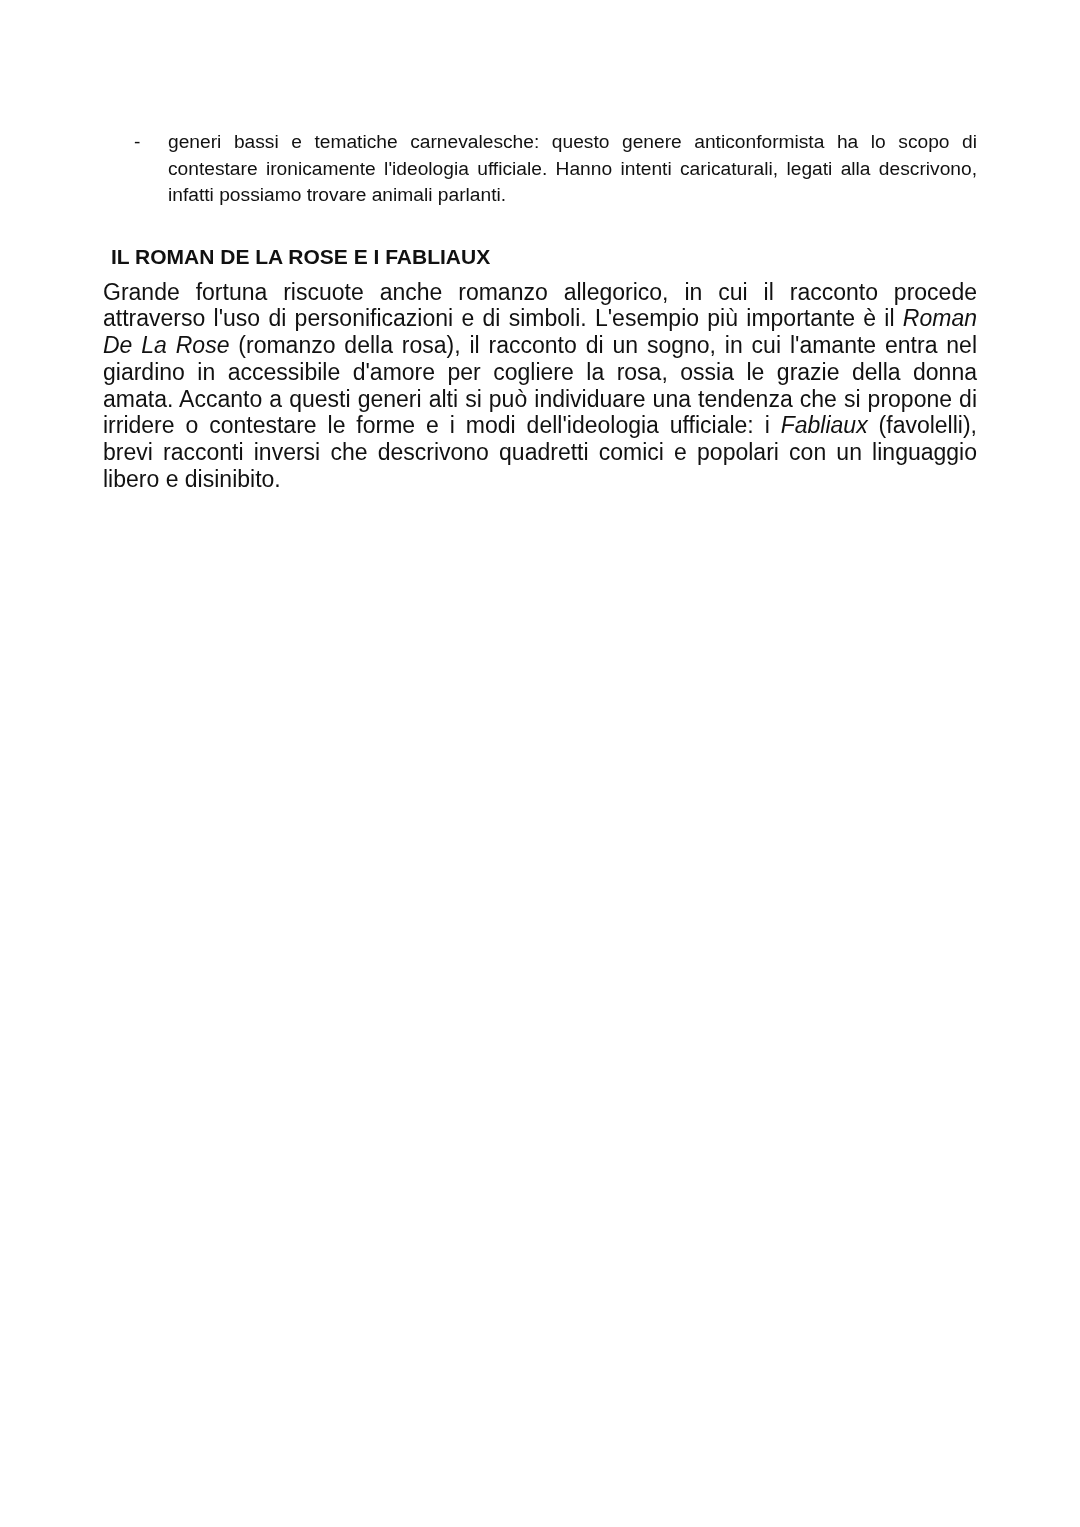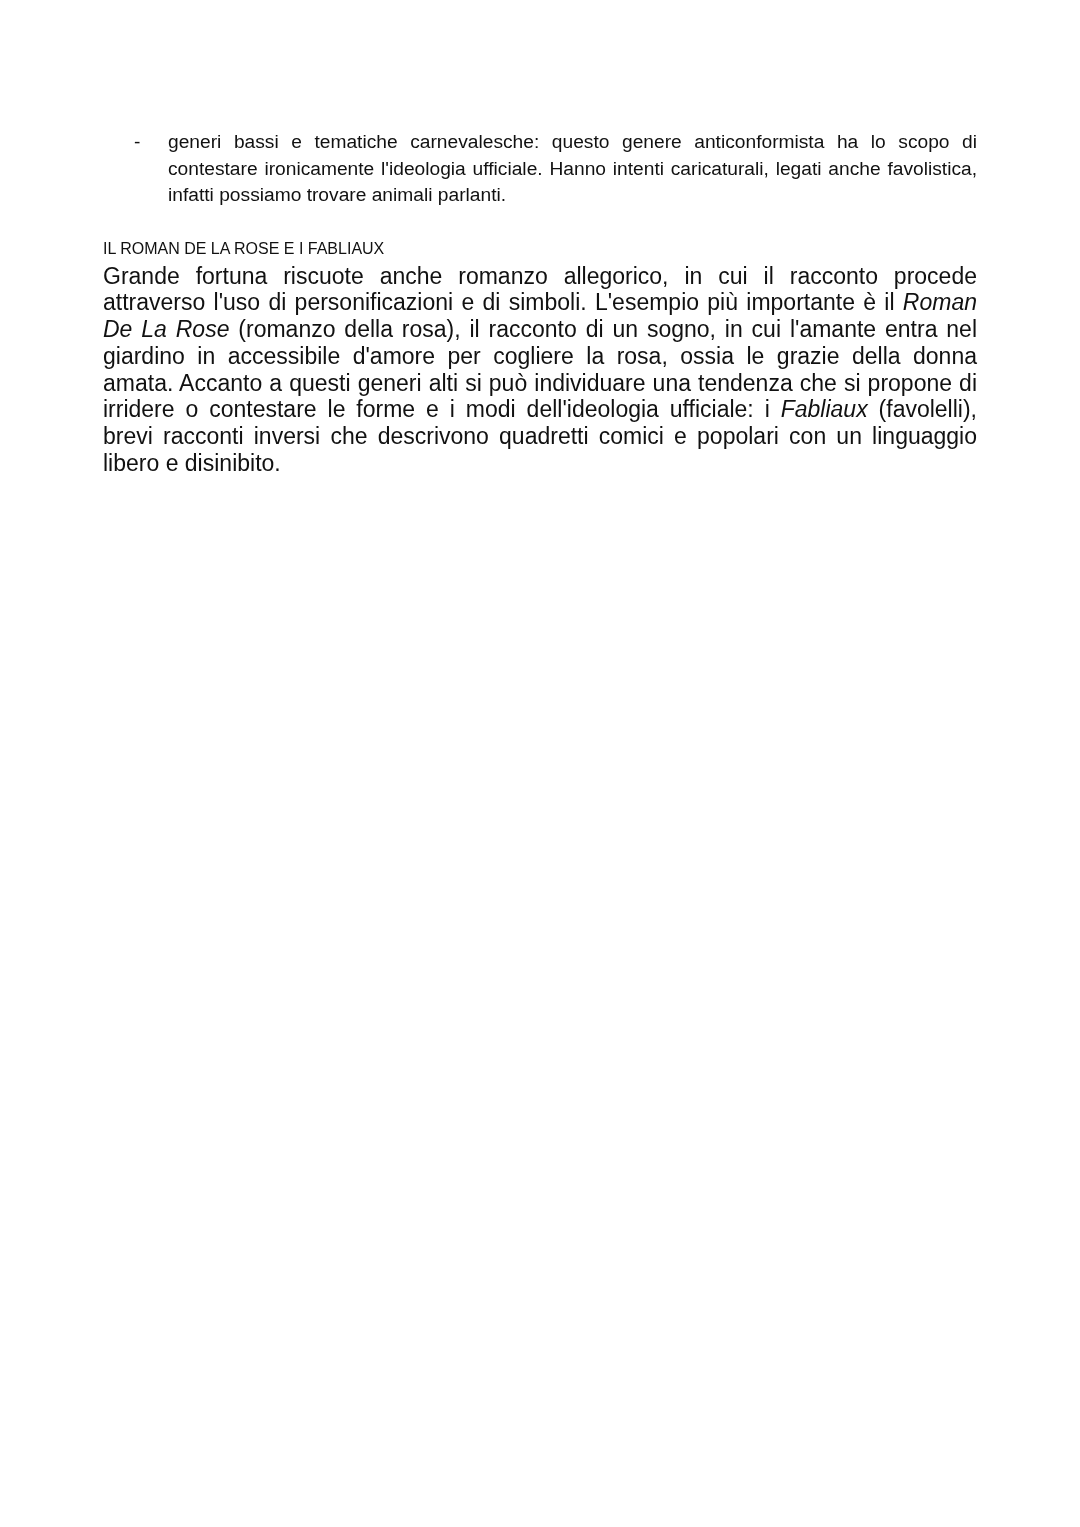--- a/index.html
+++ b/index.html
@@ -48,44 +48,44 @@
       flex: 1 1 auto;
       text-align: justify;
     }
     .section {
       position: absolute;
       left: 103px;
       top: 236px;
       width: 874px;
     }
     .section-title {
-      font-size: 16px;
+      font-size: 21px;
       line-height: 26.7px;
-      margin: 0;
-      font-weight: normal;
+      margin: 8px;
+      font-weight: bold;
     }
     .section-body {
       font-size: 23px;
       line-height: 26.7px;
       margin: 0;
       text-align: justify;
     }
     .section-body em {
       font-style: italic;
     }
   </style>
 </head>
 <body>
 
 <div class="page">
 
   <ul class="bullet-list">
     <li class="bullet-item">
       <span class="bullet-dash">-</span>
-      <span class="bullet-text">generi bassi e tematiche carnevalesche: questo genere anticonformista ha lo scopo di contestare ironicamente l'ideologia ufficiale. Hanno intenti caricaturali, legati anche favolistica, infatti possiamo trovare animali parlanti.</span>
+      <span class="bullet-text">generi bassi e tematiche carnevalesche: questo genere anticonformista ha lo scopo di contestare ironicamente l'ideologia ufficiale. Hanno intenti caricaturali, legati alla descrivono, infatti possiamo trovare animali parlanti.</span>
     </li>
   </ul>
 
   <div class="section">
     <h2 class="section-title">IL ROMAN DE LA ROSE E I FABLIAUX</h2>
     <p class="section-body"><span>Grande fortuna riscuote anche romanzo allegorico, in cui il racconto procede attraverso l'uso di personificazioni e di simboli. L'esempio più importante è il </span><em>Roman De La Rose</em><span> (romanzo della rosa), il racconto di un sogno, in cui l'amante entra nel giardino in accessibile d'amore per cogliere la rosa, ossia le grazie della donna amata. Accanto a questi generi alti si può individuare una tendenza che si propone di irridere o contestare le forme e i modi dell'ideologia ufficiale: i </span><em>Fabliaux</em><span> (favolelli), brevi racconti inversi che descrivono quadretti comici e popolari con un linguaggio libero e disinibito.</span></p>
   </div>
 
 </div>
 

